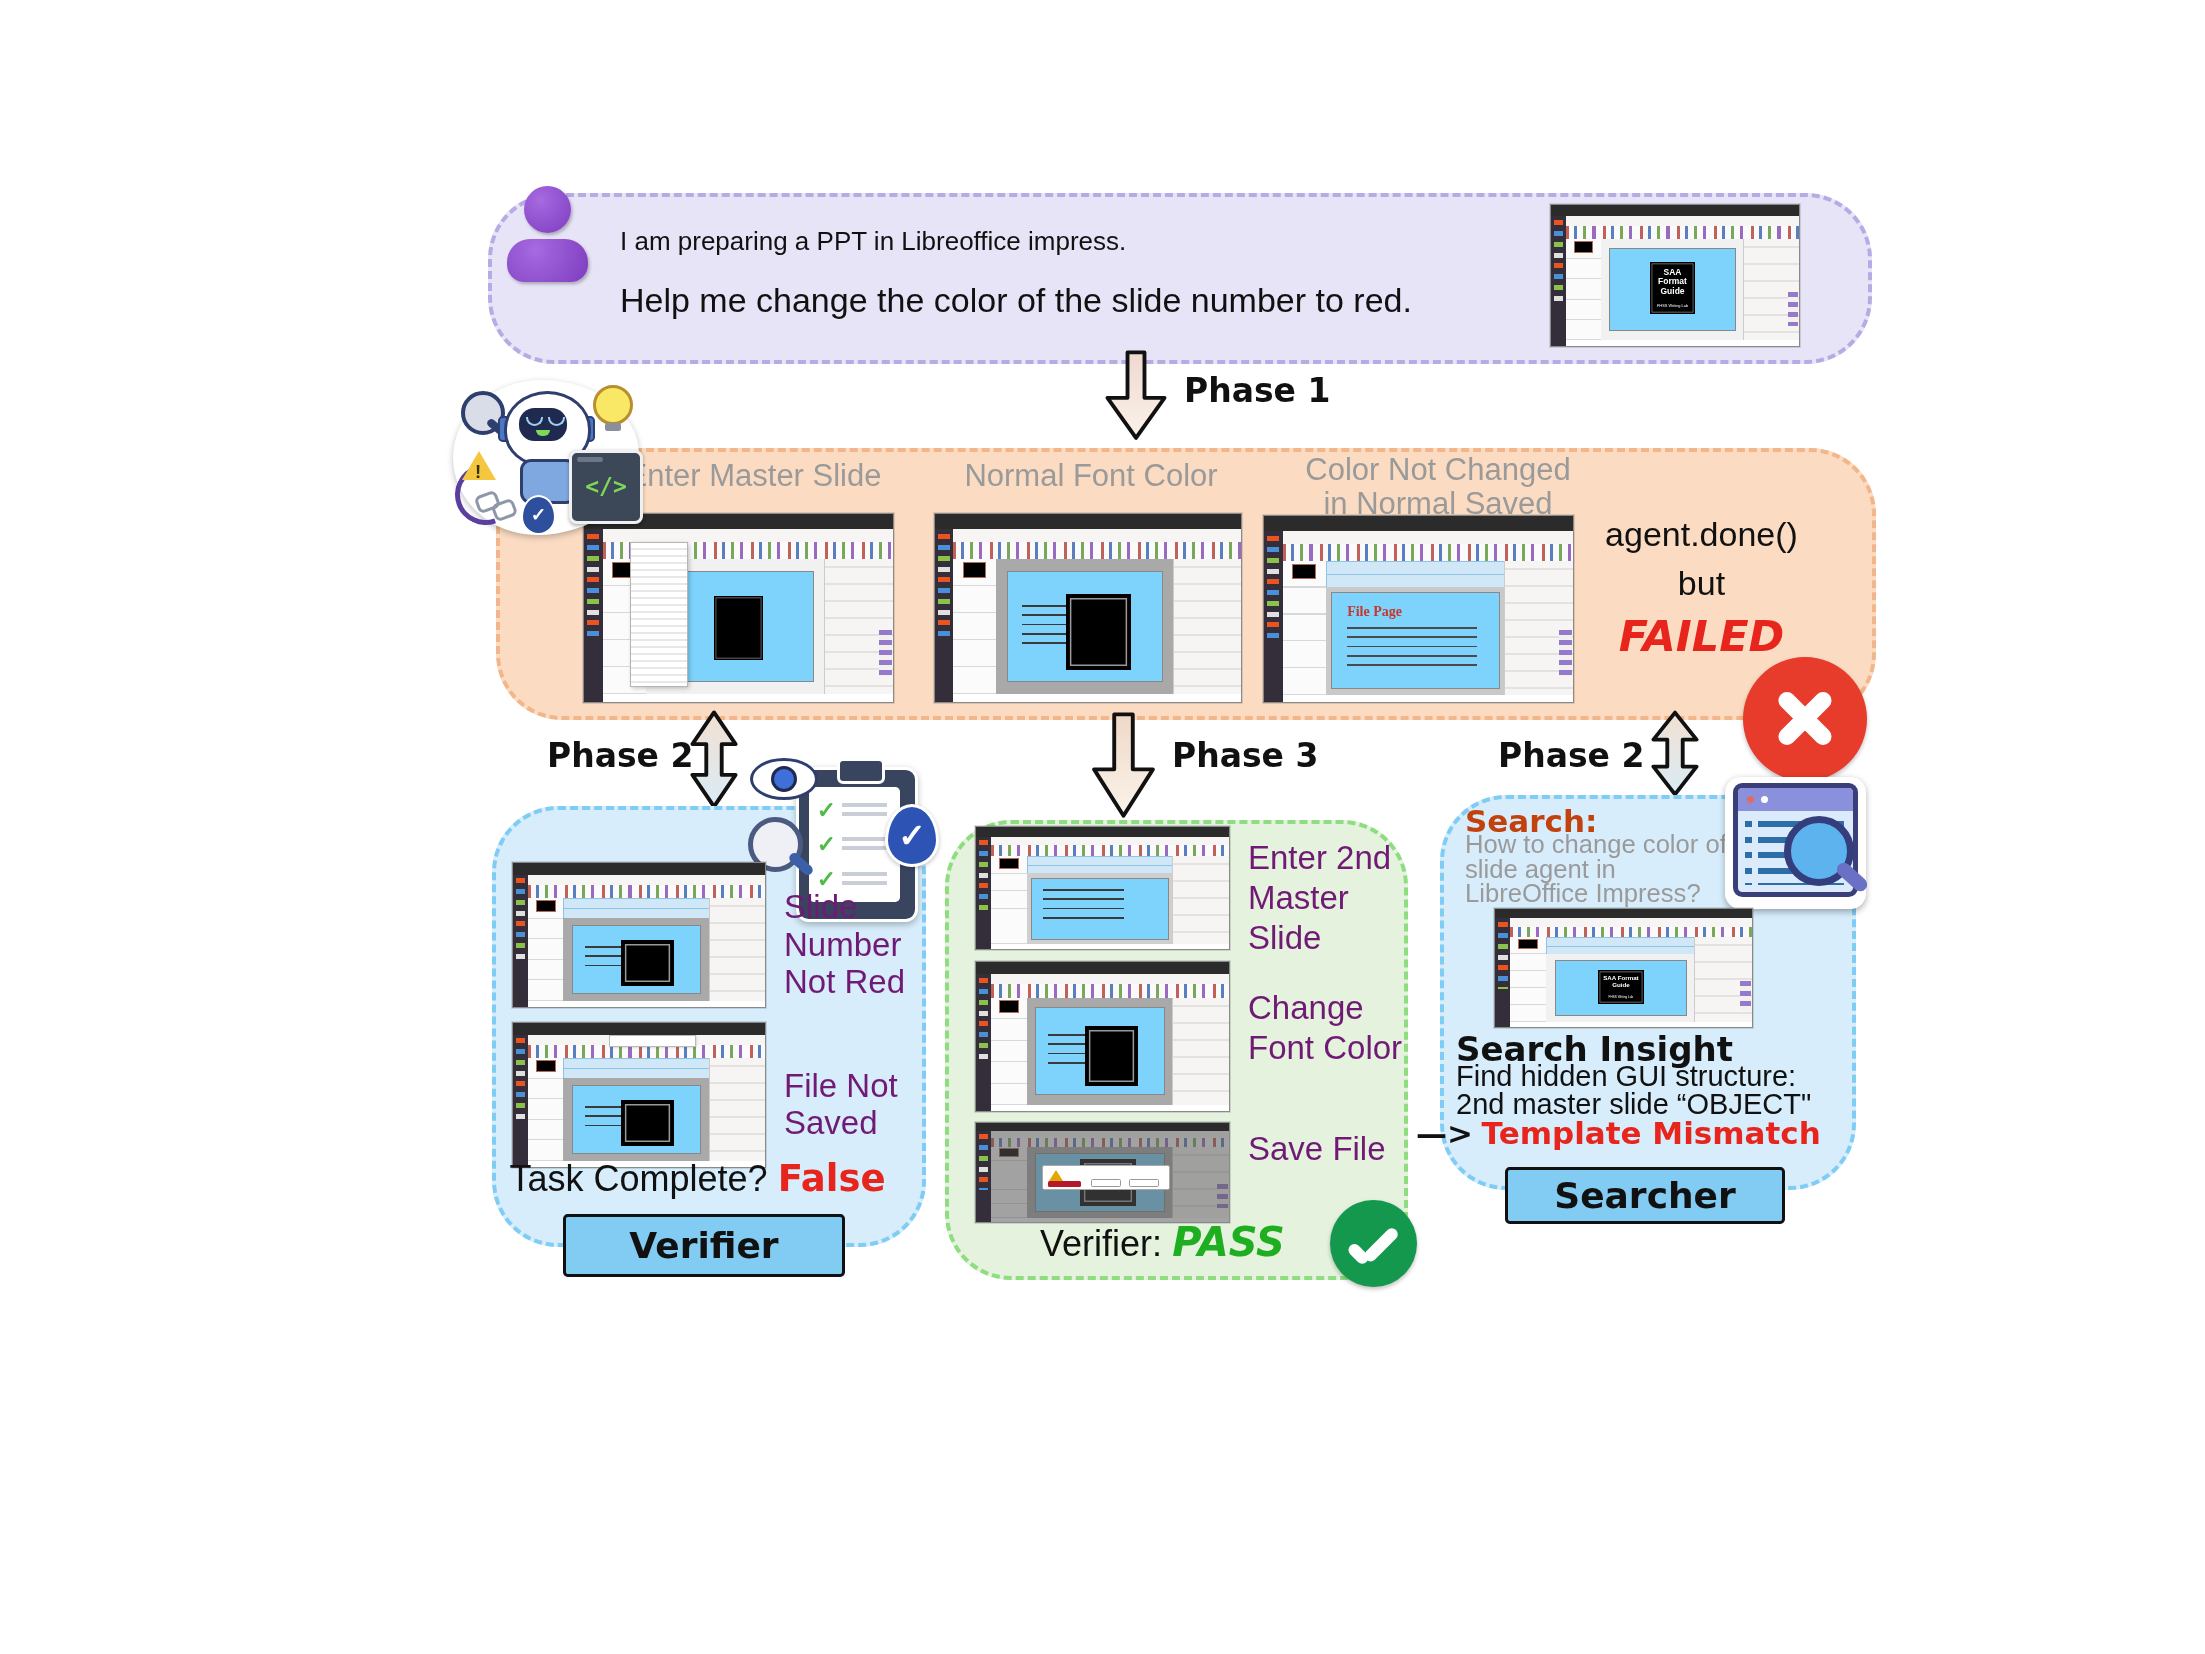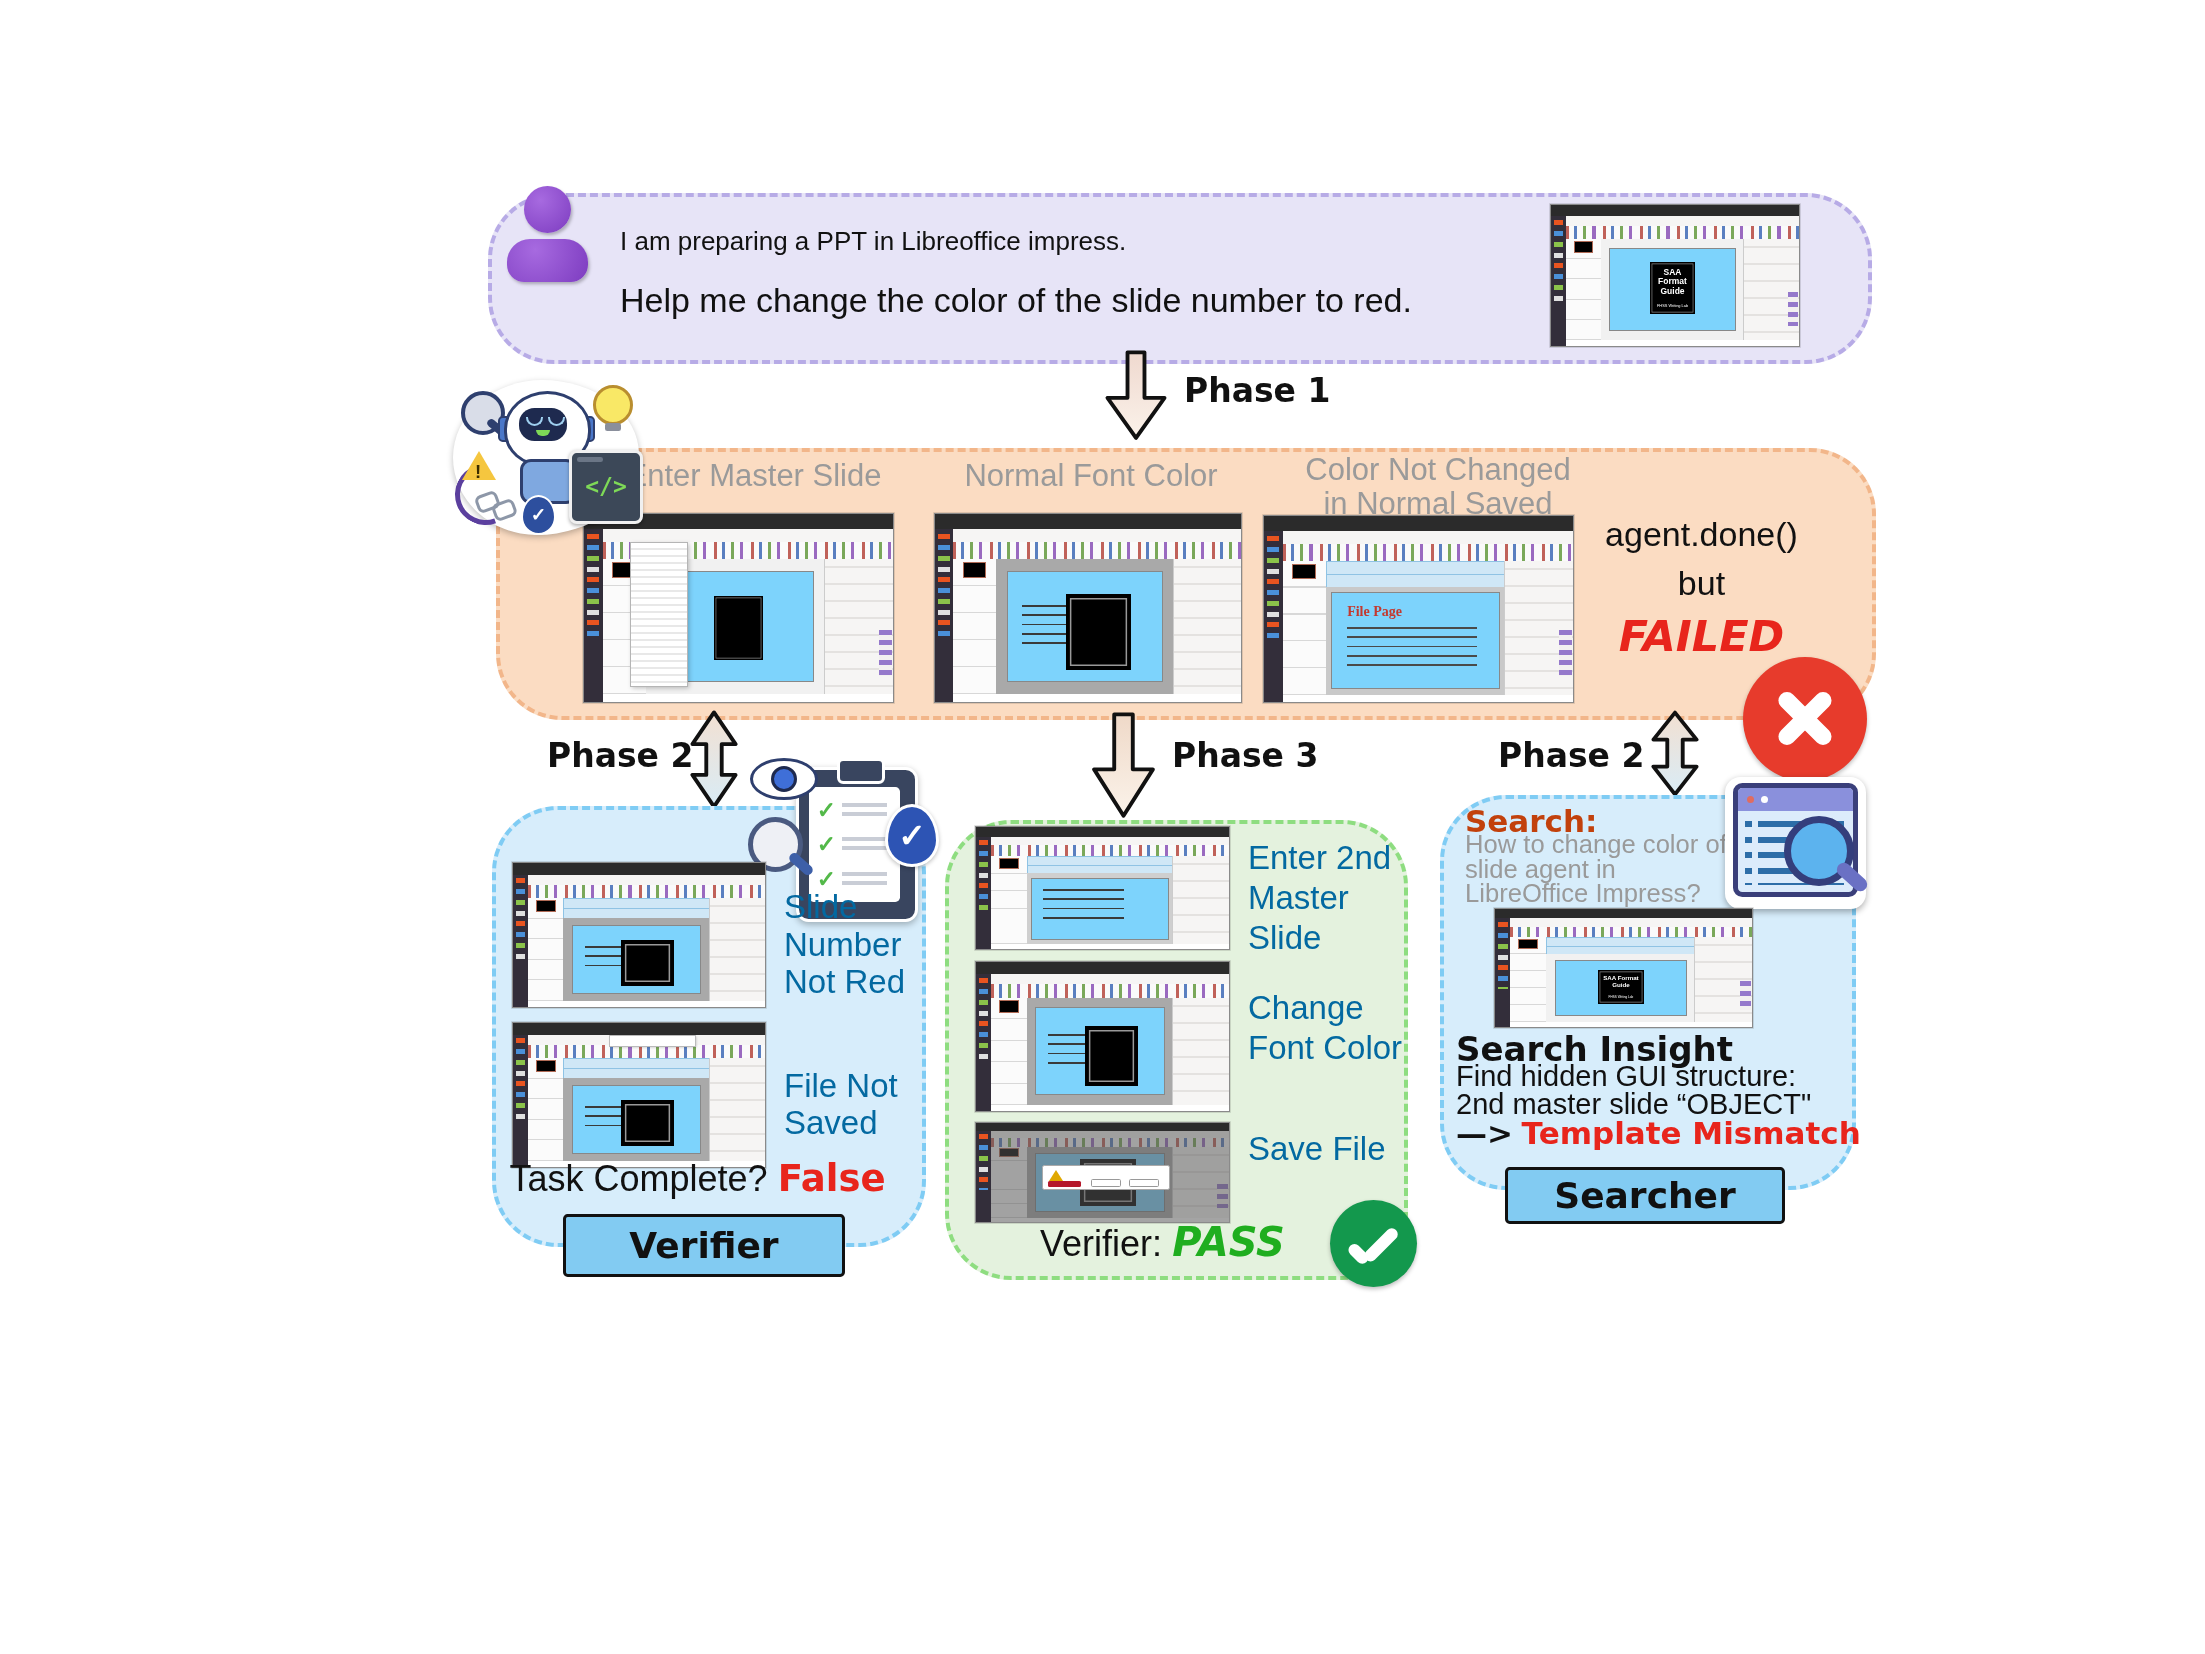--- a/index.html
+++ b/index.html
@@ -9,21 +9,21 @@
   .box{position:absolute;border-radius:66px}
   .box-purple{background:#e7e4f7;border:4.7px dashed #b7abe6}
   .box-orange{background:#fbdcc2;border:4.7px dashed #f2b68a}
   .box-blue{background:#d7edfb;border:4.7px dashed #7fccf4}
   .box-green{background:#e4f2de;border:4.7px dashed #8edd80}
   .cf{font-family:"DejaVu Sans",sans-serif;font-weight:700}
   .gray{color:#9a9a9a}
   .phase-label{position:absolute;font-family:"DejaVu Sans",sans-serif;font-weight:700;
                font-size:33px;white-space:nowrap}
   .steplabel{position:absolute;color:#9a9a9a;font-size:31px;line-height:34px;text-align:center;white-space:nowrap}
-  .sidelabel{position:absolute;color:#0369a1;font-size:33px;line-height:37px;text-align:right;white-space:nowrap}
+  .sidelabel{position:absolute;color:#701a75;font-size:33px;line-height:37px;text-align:right;white-space:nowrap}
   .btn{position:absolute;background:#82cbf2;border:3.9px solid #111;border-radius:4.7px;
        display:flex;align-items:center;justify-content:center;
        font-family:"DejaVu Sans",sans-serif;font-weight:700;font-size:36px}
   
   .shot{position:absolute;background:#fff;border:0.8px solid #8a8a8a;overflow:hidden;
         box-shadow:0 0 0 0.8px rgba(0,0,0,.15)}
   .sh-top{position:absolute;left:0;top:0;right:0;height:8%;background:#2b2b2b}
   .sh-menu{position:absolute;left:6%;top:8%;right:0;height:7%;background:#f6f5f4;border-bottom:0.8px solid #ddd}
   .sh-tool{position:absolute;left:6%;top:15%;right:0;height:9%;background-color:#fafafa;
     background-image:repeating-linear-gradient(90deg,#c0625a 0 3.1px,#fafafa 3.1px 7.8px,#5a7fc0 7.8px 11px,
@@ -507,21 +507,21 @@
       </div>
     </div>
     <div class="sh-props">
         <div class="layouts-grid"></div>
       </div>
   </div>
 
   <div class="abs cf" style="left:1456px;top:1029px;font-size:34px">Search Insight</div>
   <div class="abs" style="left:1456px;top:1060px;font-size:29px">Find hidden GUI structure:</div>
   <div class="abs" style="left:1456px;top:1088px;font-size:29px">2nd master slide “OBJECT"</div>
-  <div class="abs" style="left:1456px;top:1115px;font-size:31px">
+  <div class="abs" style="left:1416px;top:1115px;font-size:31px">
     <span class="cf">—&gt;</span>
     <span class="cf" style="color:#e8251c">Template Mismatch</span>
   </div>
 
   <div class="btn" style="left:1505px;top:1167px;width:274px;height:51px">
     <span>Searcher</span>
   </div>
 
 </div>
 

